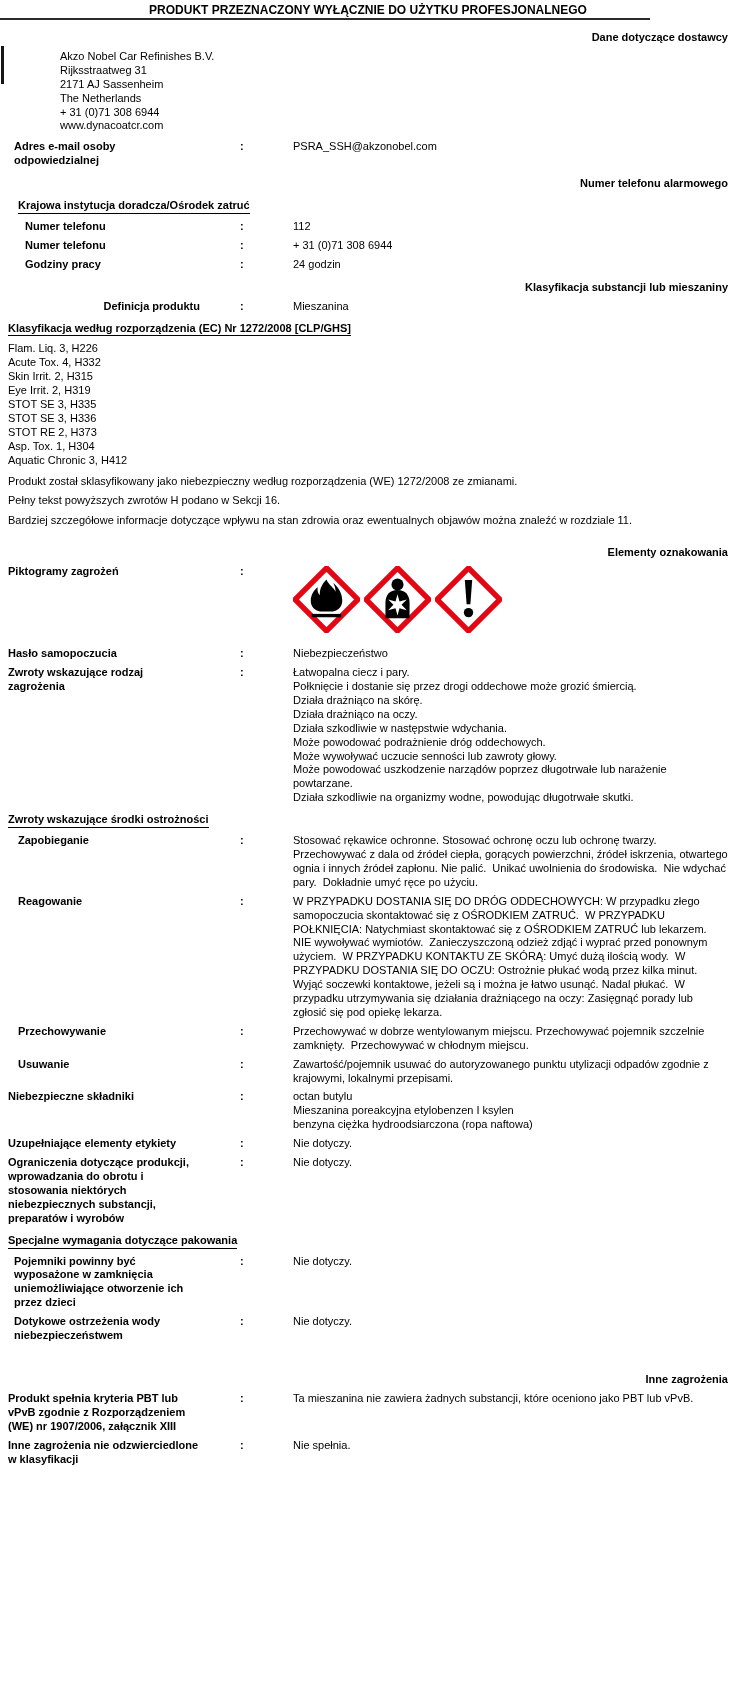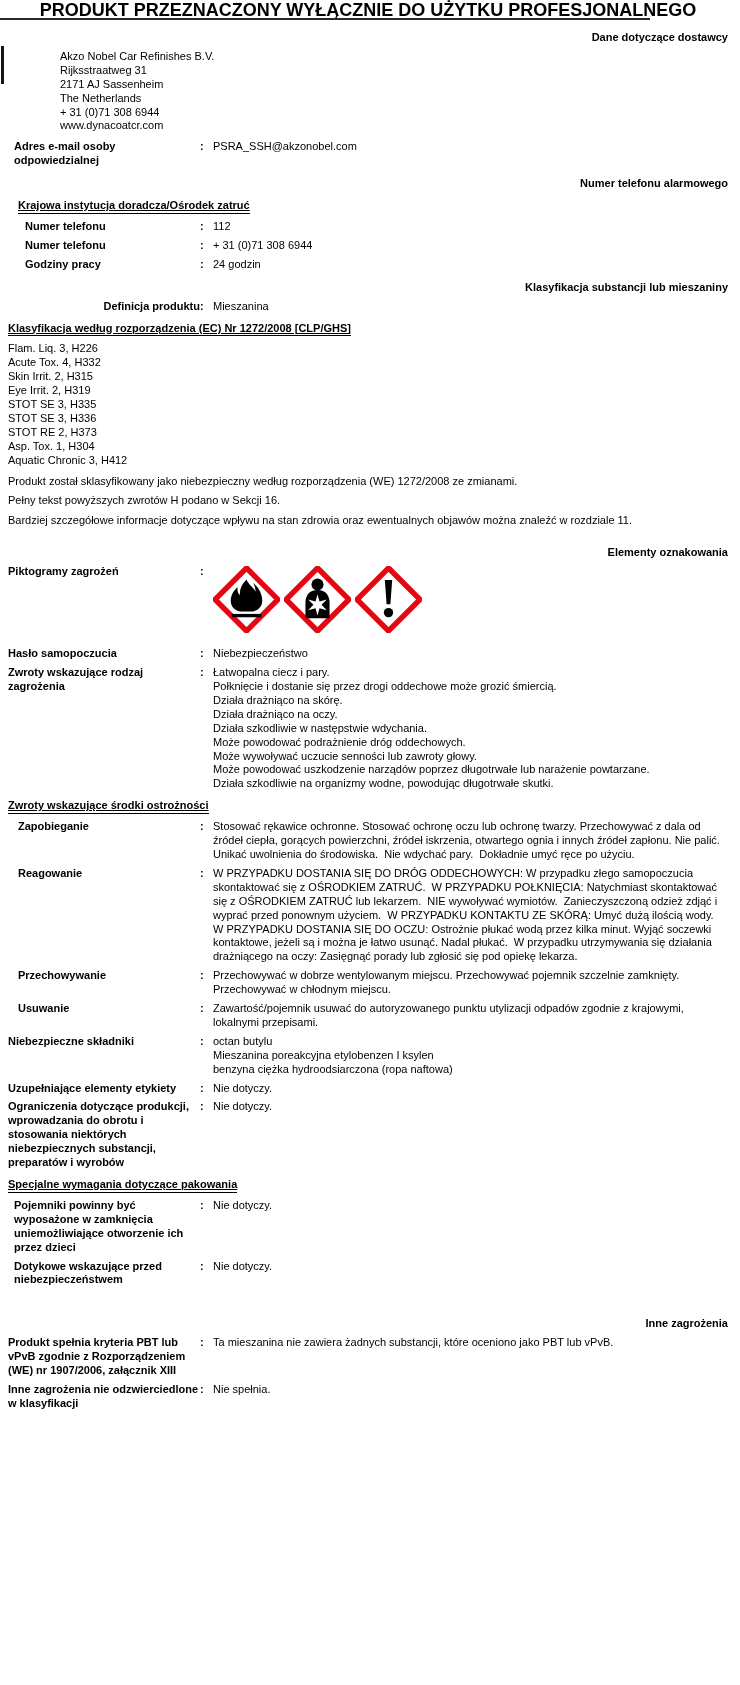--- a/index.html
+++ b/index.html
@@ -3,26 +3,26 @@
 <meta charset="utf-8">
 <style>
   html,body{margin:0;padding:0;background:#fff;}
   .page{
     width:740px;min-height:1685px;box-sizing:border-box;
     padding:3px 12px 12px 8px;position:relative;
     font-family:"Liberation Sans",sans-serif;font-size:11px;line-height:13.9px;color:#000;
   }
   .topline{position:absolute;left:0;top:18px;width:650px;height:2px;background:#2a2a2a;}
   .leftmark{position:absolute;left:1px;top:46px;width:3px;height:38px;background:#151515;}
-  .doc-title{font-size:18px;font-weight:bold;text-align:center;line-height:15px;margin:0 0 13px 0;}
+  .doc-title{font-size:12px;font-weight:bold;text-align:center;line-height:15px;margin:0 0 13px 0;}
   .sec{font-weight:bold;margin:9px 0 5px 0;text-align:right;}
   .uhead{font-weight:bold;margin:8px 0 6px 0;}
-  .uhead .u{display:inline-block;border-bottom:1.8px solid #000;text-decoration:underline;}
+  .uhead .u{display:inline-block;border-bottom:1.8px solid #000;}
   .address{padding-left:52px;white-space:pre-line;margin:1px 0 7px 0;}
-  .frow{display:grid;grid-template-columns:192px 13px 1fr;margin:0 0 5px 0;align-items:start;}
+  .frow{display:grid;grid-template-columns:192px 13px 1fr;margin:0 0 5px 0;align-items:start;gap:40px;}
   .lab{font-weight:bold;}
   .col{font-weight:bold;}
   .val{white-space:pre-wrap;}
   .i4{padding-left:4px;text-align:right;}
   .i6{padding-left:6px;}
   .i10{padding-left:10px;}
   .i17{padding-left:17px;}
   .ind10{padding-left:10px;}
   .ind17{padding-left:17px;}
   .ind22{padding-left:22px;}
@@ -200,21 +200,21 @@
     <span class="u">Specjalne wymagania dotyczące pakowania</span>
   </div>
 
   <div class="frow">
     <div class="lab i6">Pojemniki powinny być wyposażone w zamknięcia uniemożliwiające otworzenie ich przez dzieci</div>
     <div class="col">:</div>
     <div class="val">Nie dotyczy.</div>
   </div>
 
   <div class="frow">
-    <div class="lab i6">Dotykowe wskazujące przed niebezpieczeństwem</div>
+    <div class="lab i6">Dotykowe ostrzeżenia wody niebezpieczeństwem</div>
     <div class="col">:</div>
     <div class="val">Nie dotyczy.</div>
   </div>
 
   <div class="sec ind17 mt-xl">Inne zagrożenia</div>
 
   <div class="frow">
     <div class="lab">Produkt spełnia kryteria PBT lub vPvB zgodnie z Rozporządzeniem (WE) nr 1907/2006, załącznik XIII</div>
     <div class="col">:</div>
     <div class="val">Ta mieszanina nie zawiera żadnych substancji, które oceniono jako PBT lub vPvB.</div>

